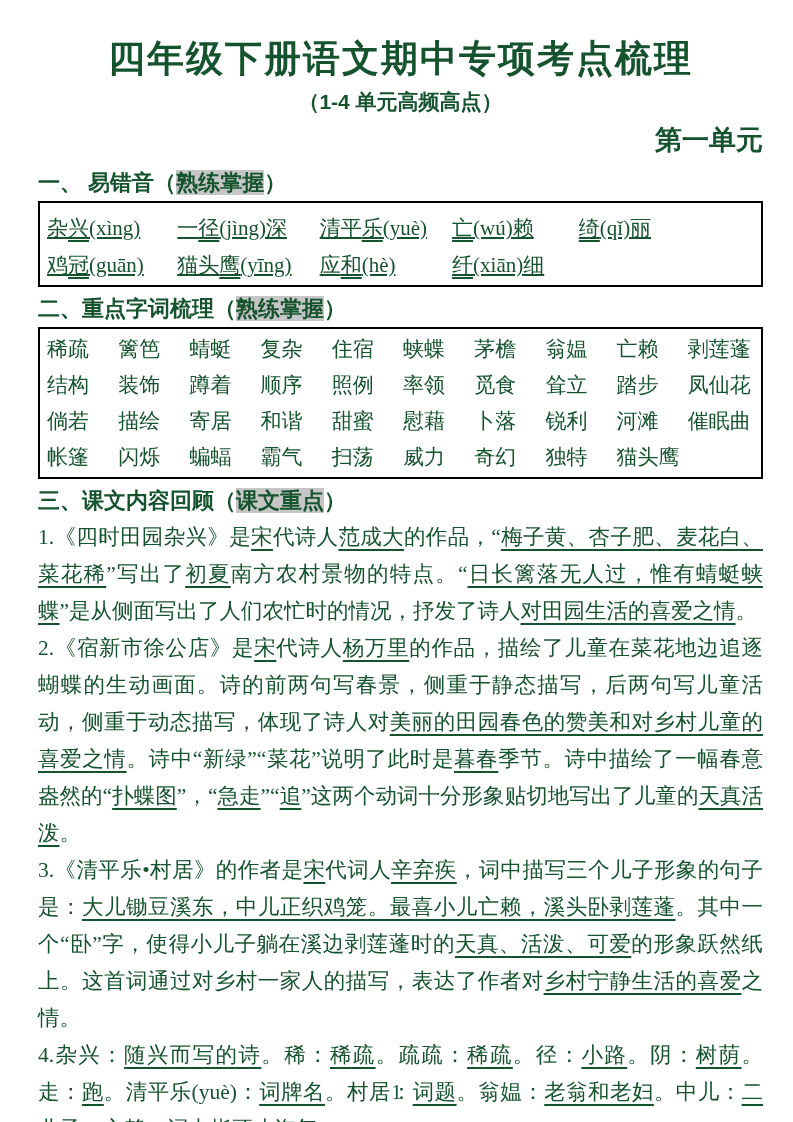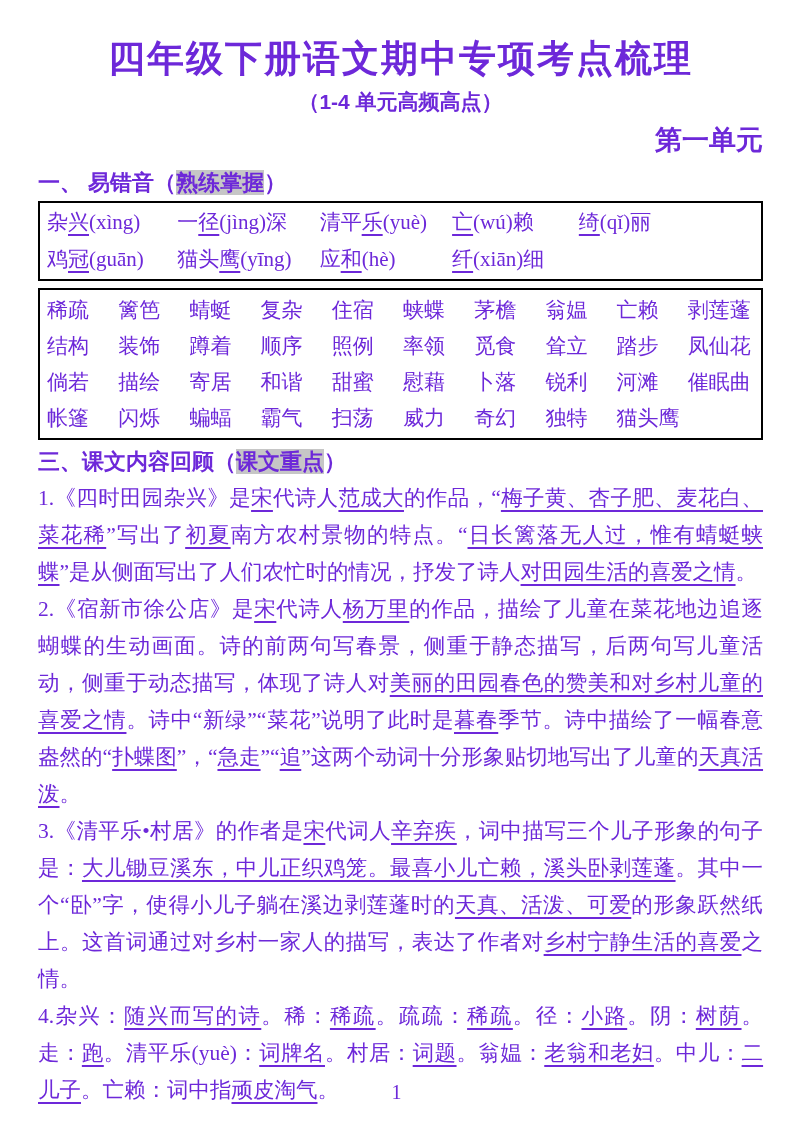--- a/index.html
+++ b/index.html
@@ -3,21 +3,21 @@
 <meta charset="utf-8">
 <style>
   * { box-sizing: border-box; }
   html, body { margin: 0; padding: 0; background: #ffffff; }
   .page {
     width: 793px; height: 1122px;
     background: #ffffff;
     position: relative;
     padding: 34px 30px 0 38px;
     font-family: "Liberation Serif", "DejaVu Serif", serif;
-    color: #6d28d9;
+    color: #14532d;
     overflow: hidden;
   }
   .doc-title {
     font-family: "Liberation Sans", "DejaVu Sans", sans-serif;
     font-weight: bold;
     font-size: 37px;
     letter-spacing: 2px;
     text-align: center;
     margin: 0 0 4px 0;
   }
@@ -39,24 +39,25 @@
     font-family: "Liberation Sans", "DejaVu Sans", sans-serif;
     font-weight: bold;
     font-size: 22px;
     line-height: 30px;
     margin: 2px 0 3px 0;
   }
   .pinyin-table {
     border: 2px solid #000;
     display: grid;
     grid-template-columns: 18.3% 20.0% 18.6% 17.8% auto;
-    padding: 1px 2px 1px 7px;
+    padding: 7px 2px 1px 7px;
     font-size: 21px;
     line-height: 37px;
     margin-bottom: 7px;
+    text-decoration: underline;
   }
   .word-table {
     border: 2px solid #000;
     padding: 2px 2px 2px 7px;
     margin-bottom: 7px;
   }
   .word-row {
     display: grid;
     grid-template-columns: repeat(10, 1fr);
     font-size: 21px;
@@ -101,20 +102,21 @@
       <div><span>一</span><span class="u">径</span><span>(jìng)深</span></div>
       <div><span>清平</span><span class="u">乐</span><span>(yuè)</span></div>
       <div><span class="u">亡</span><span>(wú)赖</span></div>
       <div><span class="u">绮</span><span>(qǐ)丽</span></div>
       <div><span>鸡</span><span class="u">冠</span><span>(guān)</span></div>
       <div><span>猫头</span><span class="u">鹰</span><span>(yīng)</span></div>
       <div><span>应</span><span class="u">和</span><span>(hè)</span></div>
       <div><span class="u">纤</span><span>(xiān)细</span></div>
     </div>
 
+  <div class="sec-heading"><span>二、重点字词梳理（</span><span class="hl">熟练掌握</span><span>）</span></div>
 
   <div class="word-table" id="word-table">
       <div class="word-row">
         <div>稀疏</div>
         <div>篱笆</div>
         <div>蜻蜓</div>
         <div>复杂</div>
         <div>住宿</div>
         <div>蛱蝶</div>
         <div>茅檐</div>

